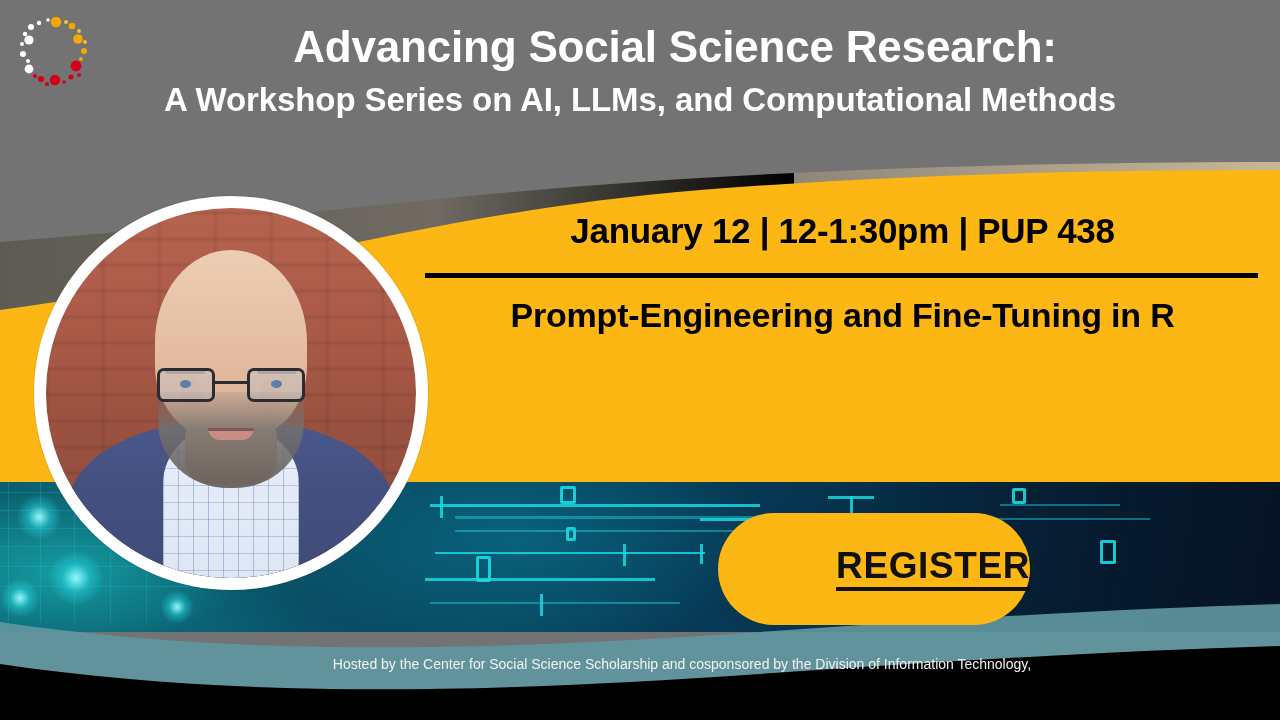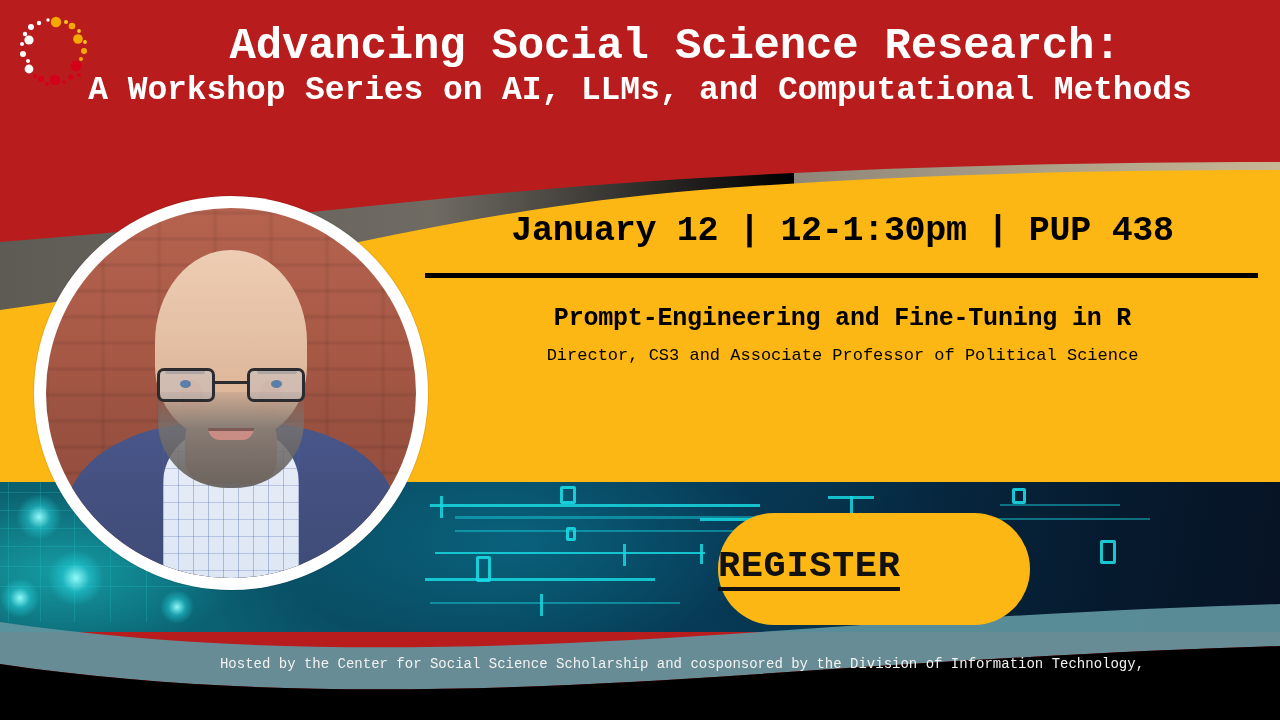--- a/index.html
+++ b/index.html
@@ -6,23 +6,22 @@
   html,body{ background:#000; }
   body{
     width:1280px; height:720px;
     font-family:"Liberation Sans", sans-serif;
     overflow:hidden;
     position:relative;
   }
   #poster{
     position:absolute; inset:0;
     width:1280px; height:720px;
-    background:#b91c1c;
+    background:#737373;
     overflow:hidden;
-    font-family:Liberation Mono, monospace;
   }
 
   
   .tech-band{
     position:absolute; left:0; top:482px; width:1280px; height:150px;
     overflow:hidden;
   }
   .tech-bg{
     position:absolute; inset:0;
     background:
@@ -54,28 +53,28 @@
   .headline{
     position:absolute; left:0; top:22px; width:1280px;
     text-align:center; color:#fff;
   }
   .headline .l1{
     display:block; font-size:44px; font-weight:bold; letter-spacing:-.2px;
     line-height:1.12; padding-left:70px;
   }
   .headline .l2{
     display:block; font-size:33px; font-weight:bold; letter-spacing:-.1px;
-    line-height:1.15; margin-top:1px;
+    line-height:1.15; margin-top:10px;
   }
 
   
   .panel-text{ position:absolute; left:425px; top:212px; width:835px; text-align:center; color:#000; }
   .when{ font-size:35px; font-weight:bold; letter-spacing:-.3px; line-height:1.1; }
   .rule{ height:5px; background:#000; margin:22px 0 0 0; width:833px; }
-  .topic{ font-size:25px; font-weight:bold; margin-top:26px; letter-spacing:-.2px; }
+  .topic{ font-size:34px; font-weight:bold; margin-top:18px; letter-spacing:-.2px; }
   .speaker{ font-size:29px; font-weight:bold; margin-top:47px; letter-spacing:-.2px; }
   .role{ font-size:17px; font-weight:normal; margin-top:13px; letter-spacing:0; }
 
   
   .portrait{
     position:absolute; left:34px; top:196px; width:394px; height:394px;
     border-radius:50%;
     background:#fff;
     box-shadow:0 0 0 1px rgba(0,0,0,.08);
   }
@@ -135,21 +134,21 @@
   .eye.l{ left:25px; } .eye.r{ right:25px; }
   .brow{ position:absolute; top:2px; width:40px; height:4px; background:rgba(150,140,130,.7); border-radius:3px;}
   .brow.l{ left:10px; } .brow.r{ right:10px; }
   .ear{ position:absolute; top:130px; width:22px; height:36px; background:#ddb094; border-radius:50%; }
   .ear.l{ left:104px; } .ear.r{ right:104px; }
 
   
   .register{
     position:absolute; left:718px; top:513px; width:312px; height:112px;
     background:#FCB714; border-radius:56px;
-    display:flex; align-items:center; justify-content:flex-start;
+    display:flex; align-items:center; justify-content:flex-end;
     cursor:pointer;
   }
   .register span{
     font-size:37px; font-weight:bold; color:#111; letter-spacing:.6px;
     border-bottom:4px solid #111; padding-bottom:2px; line-height:1.05;
   }
 
   
   .footer{
     position:absolute; left:0; top:652px; width:1280px; text-align:center;
@@ -282,21 +281,20 @@
             <div class="eye r"></div>
         </div>
       </div>
     </div>
   </div>
 
   <div class="panel-text">
     <div class="when">January 12 | 12-1:30pm | PUP 438</div>
     <div class="rule"></div>
     <div class="topic">Prompt-Engineering and Fine-Tuning in R</div>
-    <div class="role">Director, CS3 and Associate Professor of Political Science</div>
   </div>
 
   <div class="register">
     <span>REGISTER</span>
   </div>
 
   <div class="footer">
     <div>Hosted by the Center for Social Science Scholarship and cosponsored by the Division of Information Technology,</div>
   </div>
 

